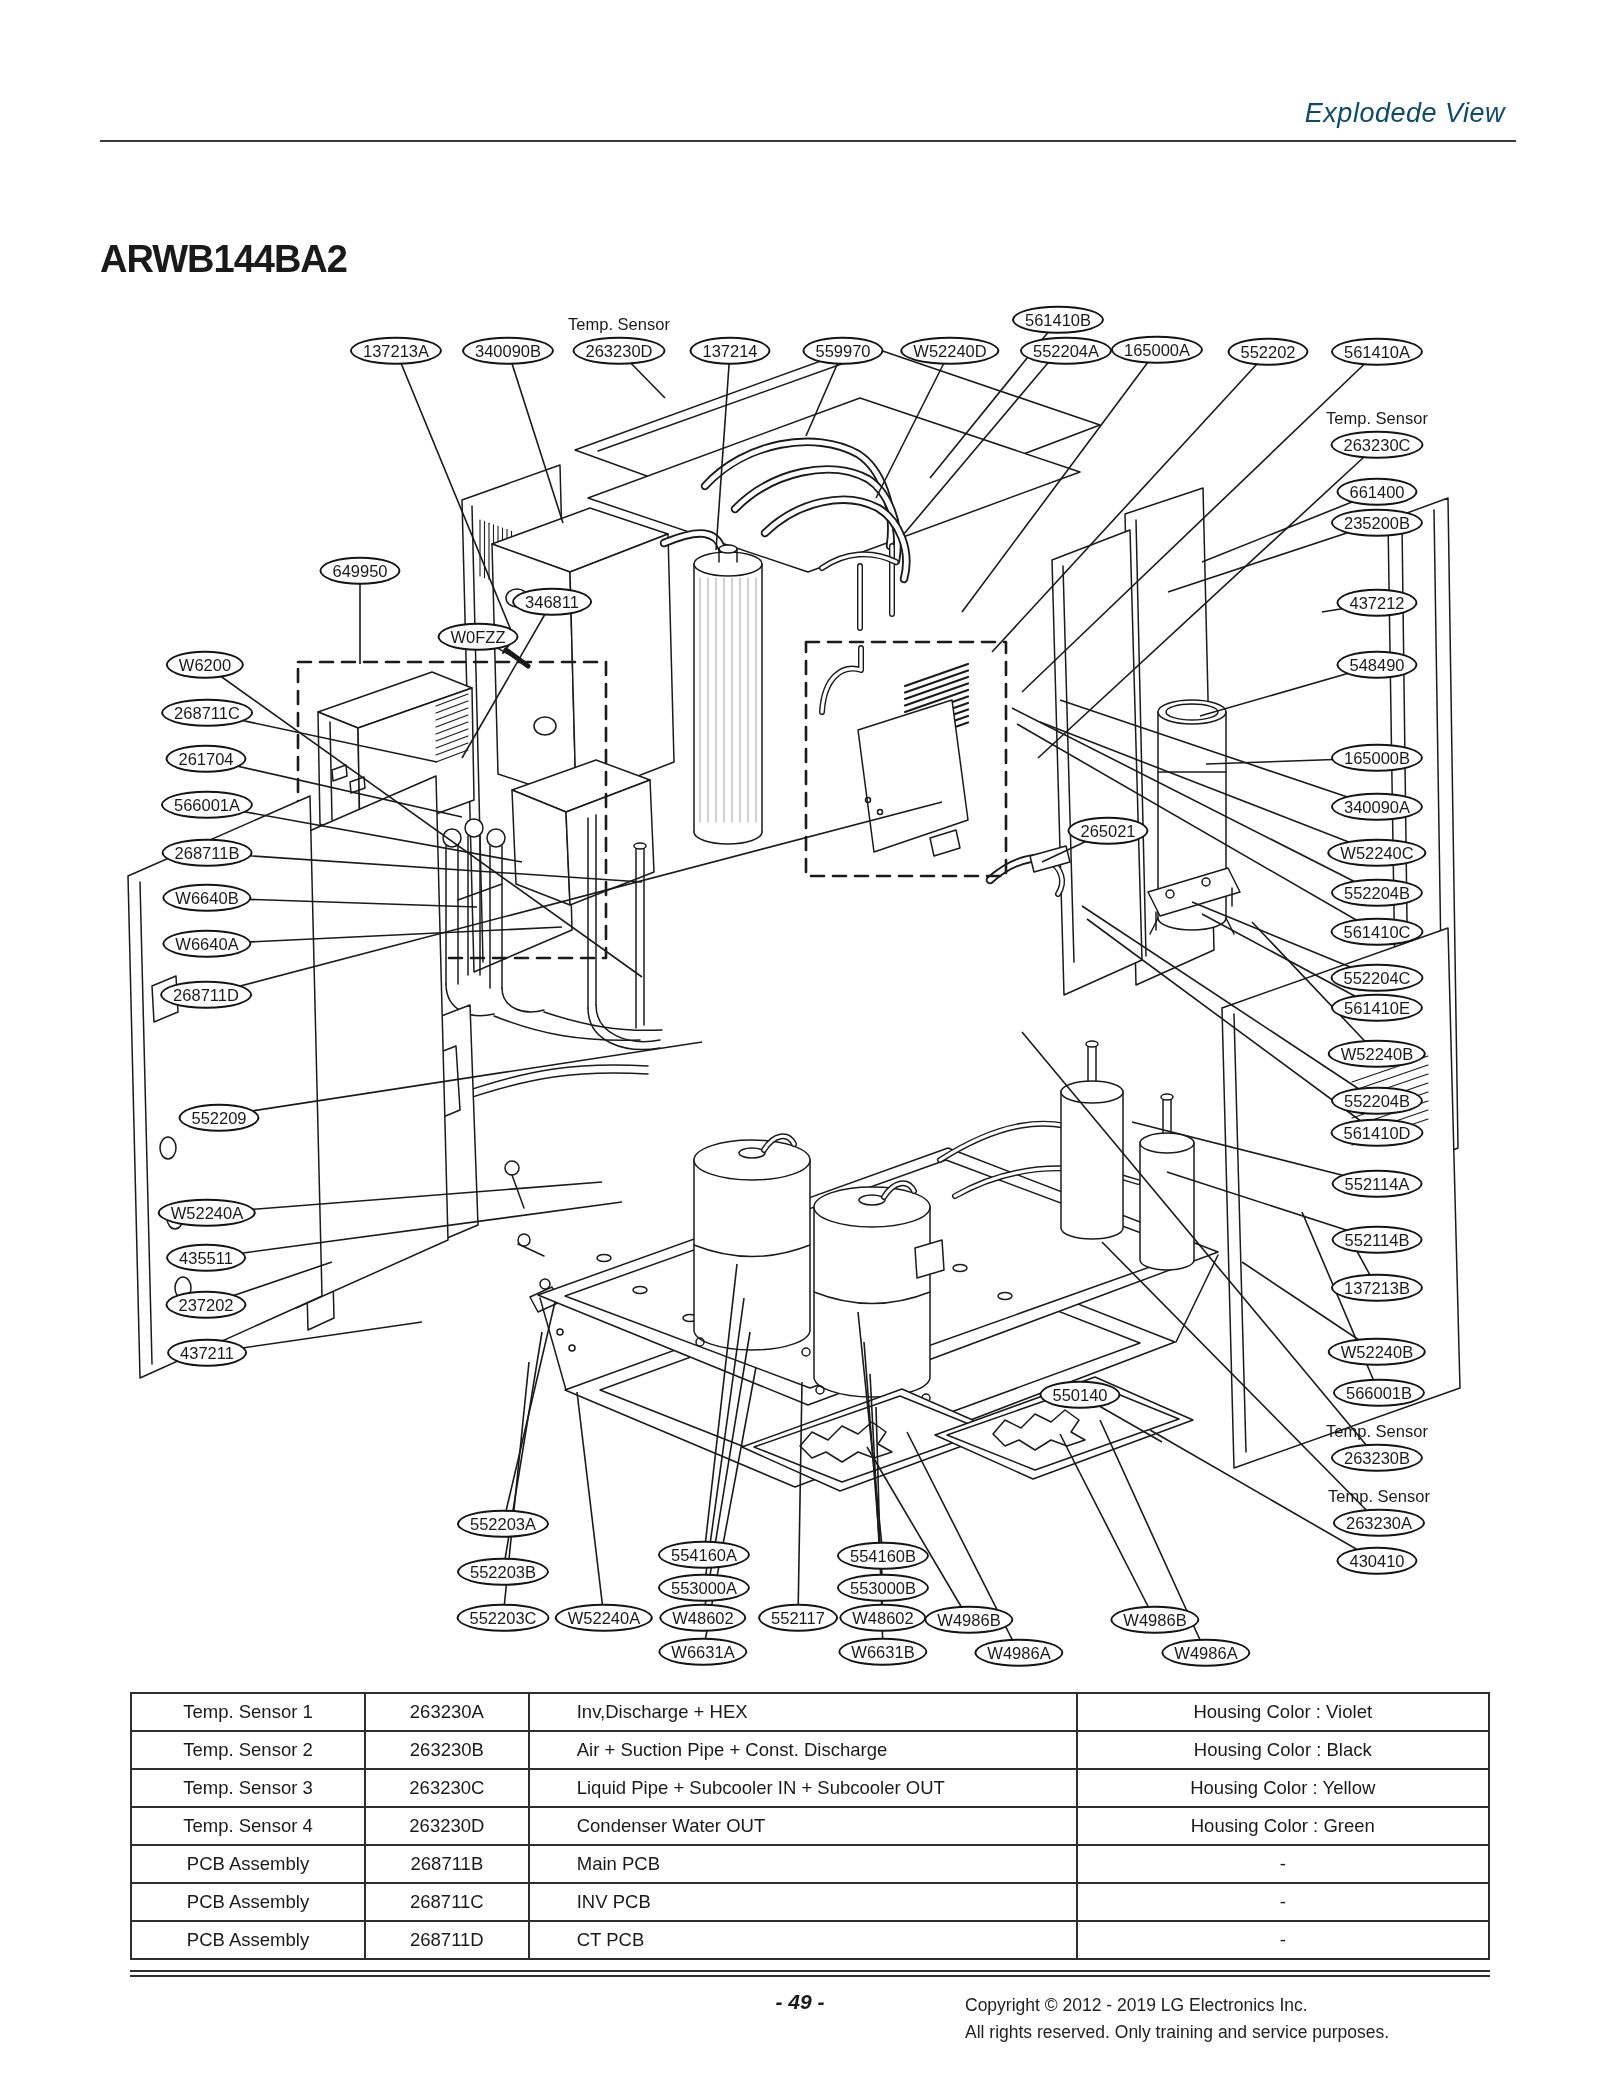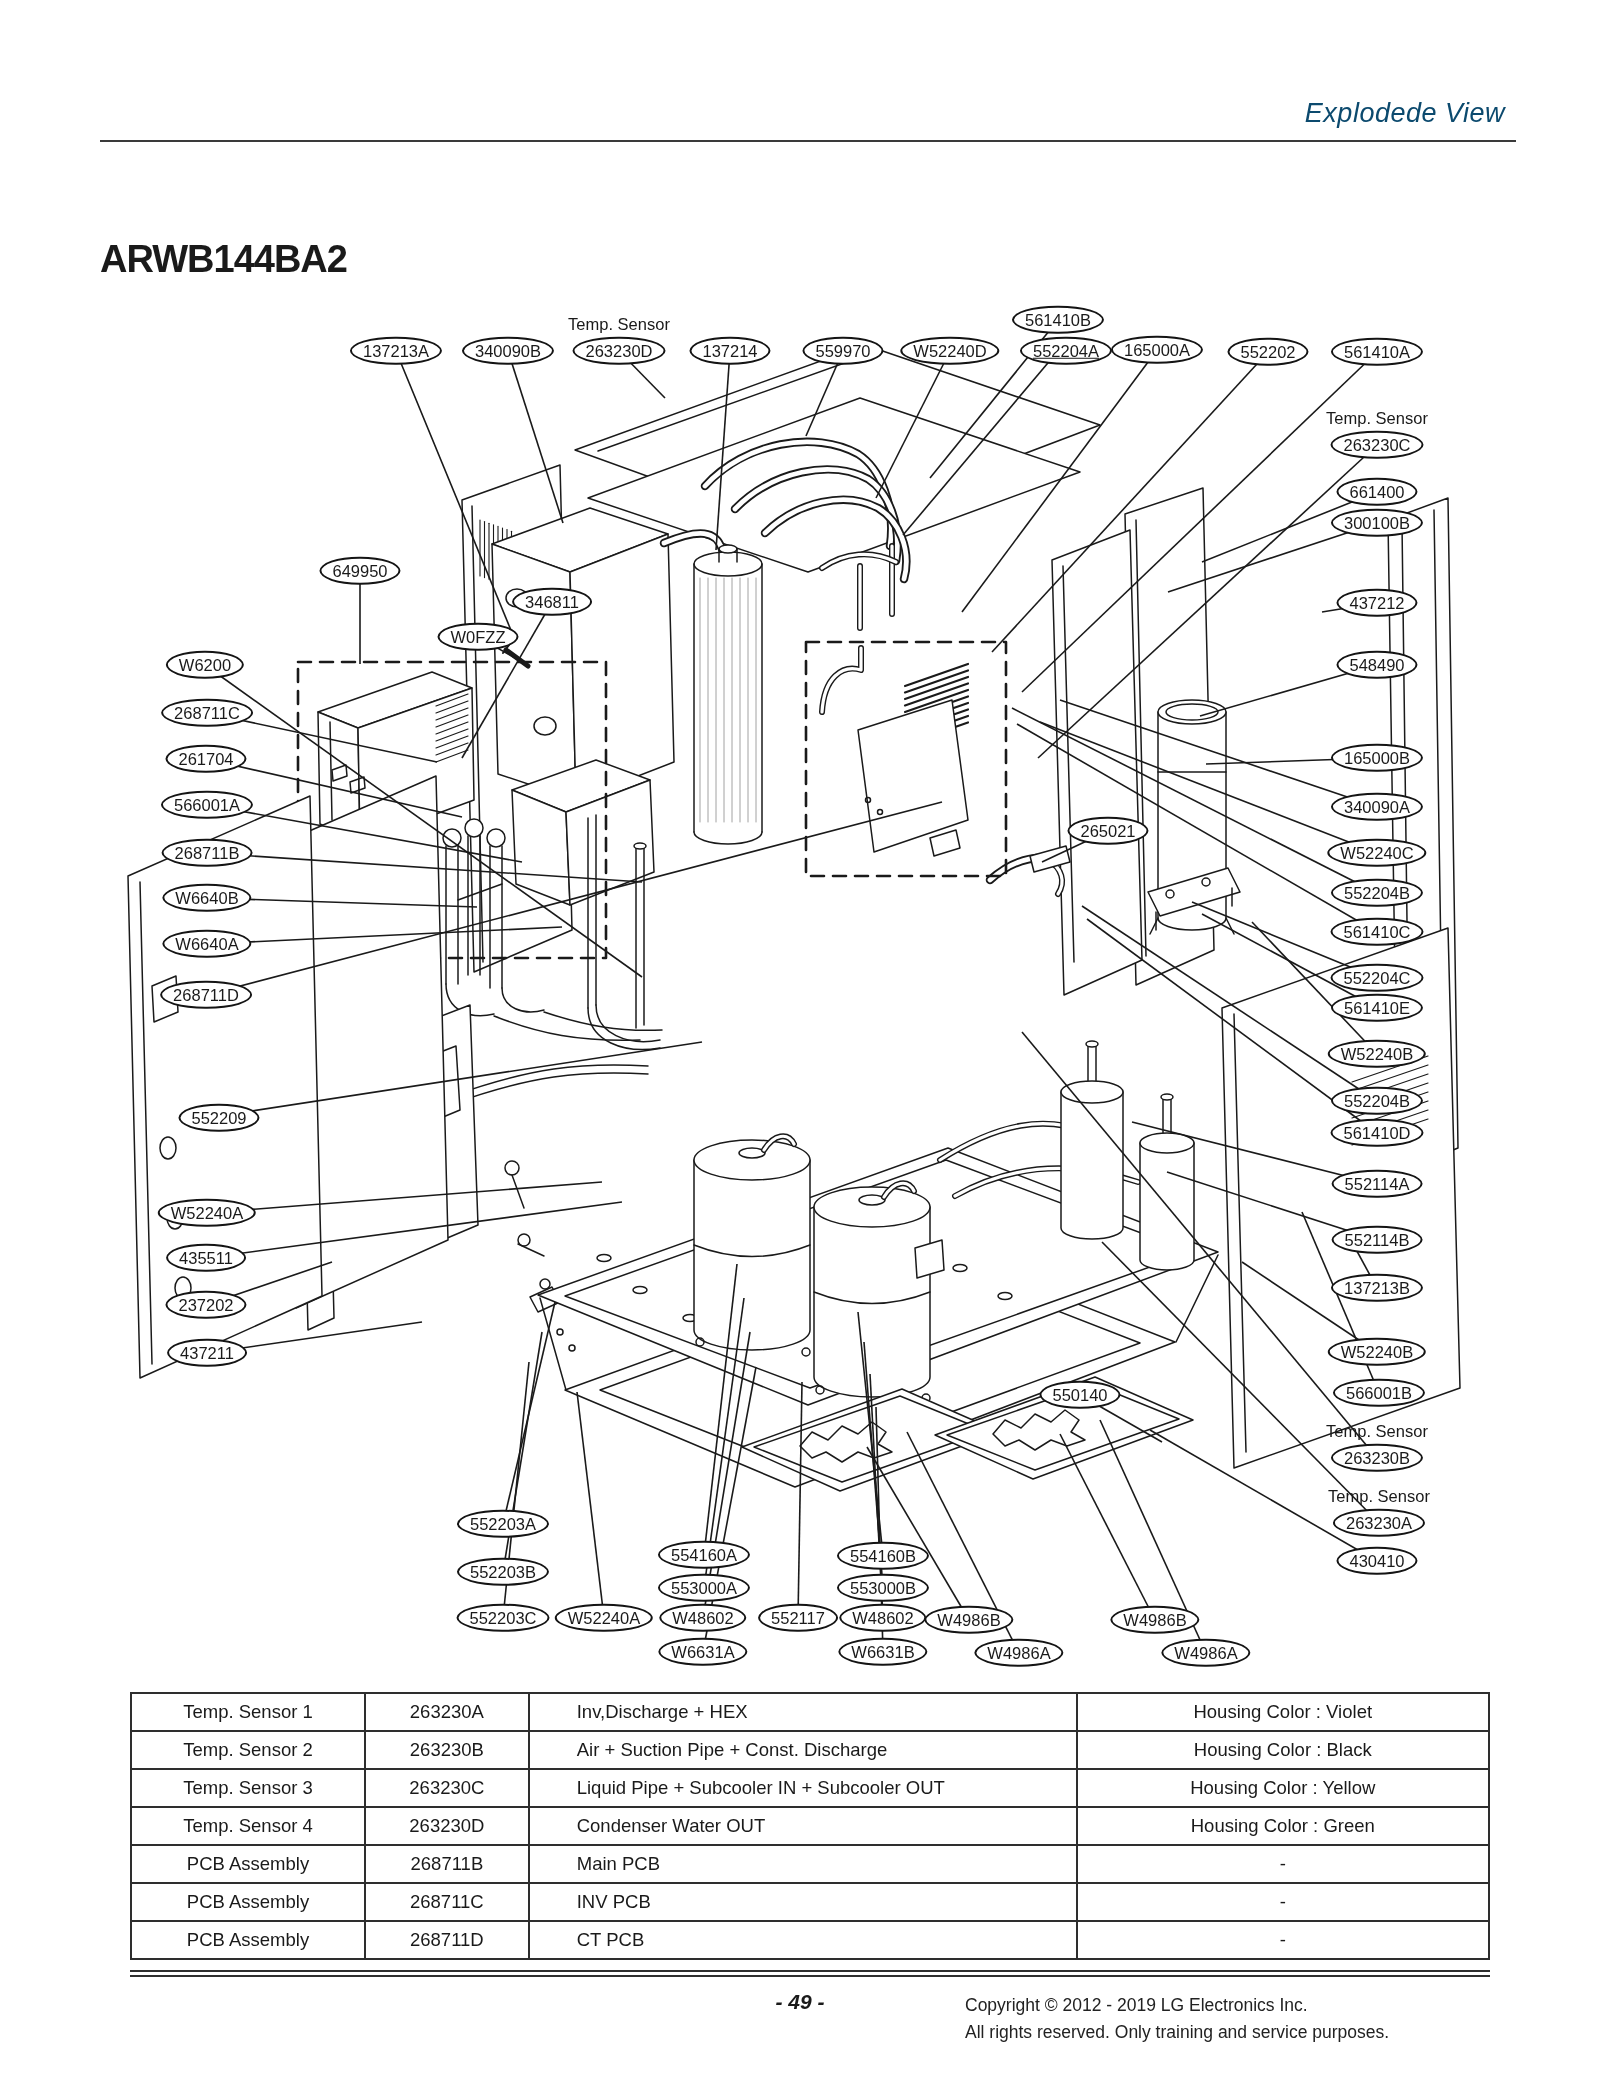--- a/index.html
+++ b/index.html
@@ -368,28 +368,28 @@
 
   <div id="labels">
       <div class="part-label" style="left: 396px; top: 351px;">137213A</div>
       <div class="part-label" style="left: 508px; top: 351px;">340090B</div>
       <div class="part-label" style="left: 619px; top: 351px;">263230D</div>
       <div class="part-caption" style="left: 619px; top: 324px;">Temp. Sensor</div>
       <div class="part-label" style="left: 730px; top: 351px;">137214</div>
       <div class="part-label" style="left: 843px; top: 351px;">559970</div>
       <div class="part-label" style="left: 950px; top: 351px;">W52240D</div>
       <div class="part-label" style="left: 1058px; top: 320px;">561410B</div>
-      <div class="part-label" style="left: 1066px; top: 351px; text-decoration: underline;">552204A</div>
+      <div class="part-label" style="left: 1066px; top: 351px;">552204A</div>
       <div class="part-label" style="left: 1157px; top: 350px;">165000A</div>
       <div class="part-label" style="left: 1268px; top: 352px;">552202</div>
       <div class="part-label" style="left: 1377px; top: 352px;">561410A</div>
       <div class="part-label" style="left: 1377px; top: 445px;">263230C</div>
       <div class="part-caption" style="left: 1377px; top: 418px;">Temp. Sensor</div>
       <div class="part-label" style="left: 1377px; top: 492px;">661400</div>
-      <div class="part-label" style="left: 1377px; top: 523px;">300100B</div>
+      <div class="part-label" style="left: 1377px; top: 523px;">235200B</div>
       <div class="part-label" style="left: 1377px; top: 603px;">437212</div>
       <div class="part-label" style="left: 1377px; top: 665px;">548490</div>
       <div class="part-label" style="left: 1377px; top: 758px;">165000B</div>
       <div class="part-label" style="left: 1377px; top: 807px;">340090A</div>
       <div class="part-label" style="left: 1377px; top: 853px;">W52240C</div>
       <div class="part-label" style="left: 1377px; top: 893px;">552204B</div>
       <div class="part-label" style="left: 1377px; top: 932px;">561410C</div>
       <div class="part-label" style="left: 1377px; top: 978px;">552204C</div>
       <div class="part-label" style="left: 1377px; top: 1008px;">561410E</div>
       <div class="part-label" style="left: 1377px; top: 1054px;">W52240B</div>

